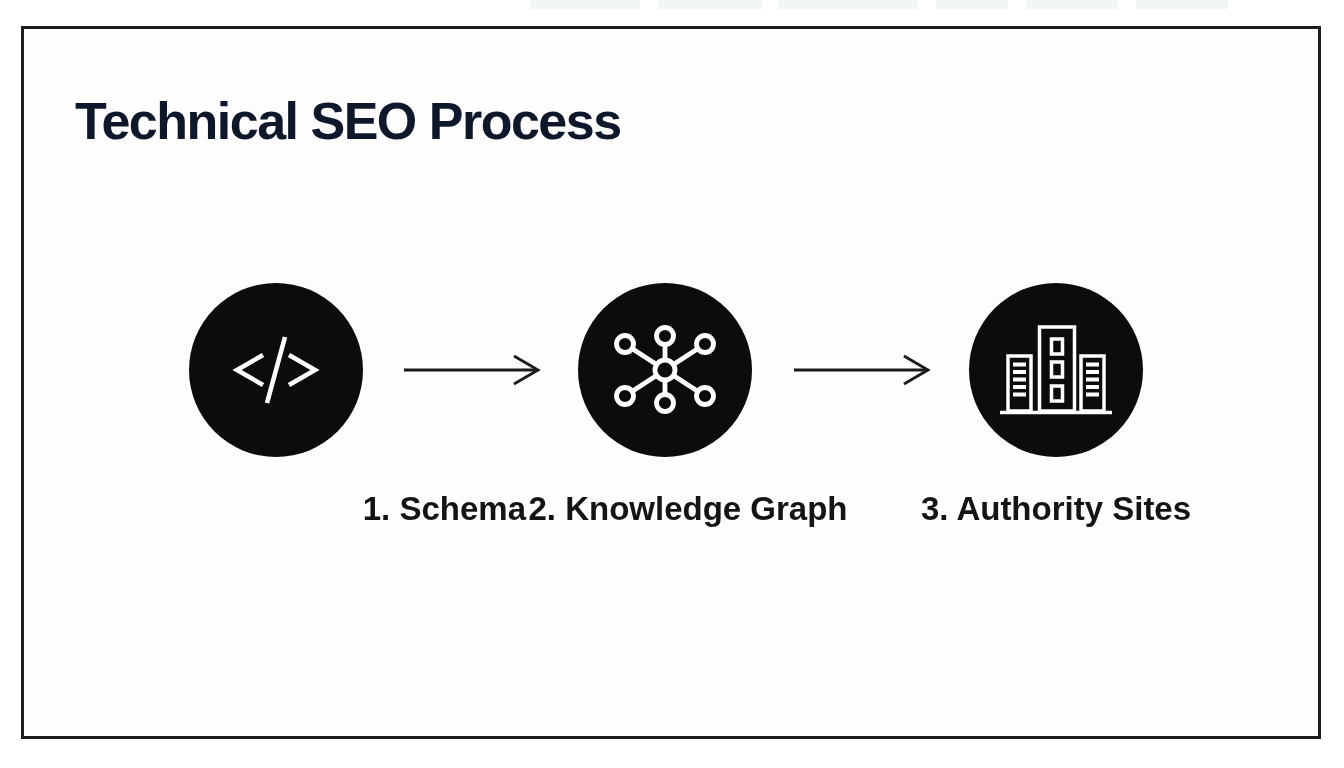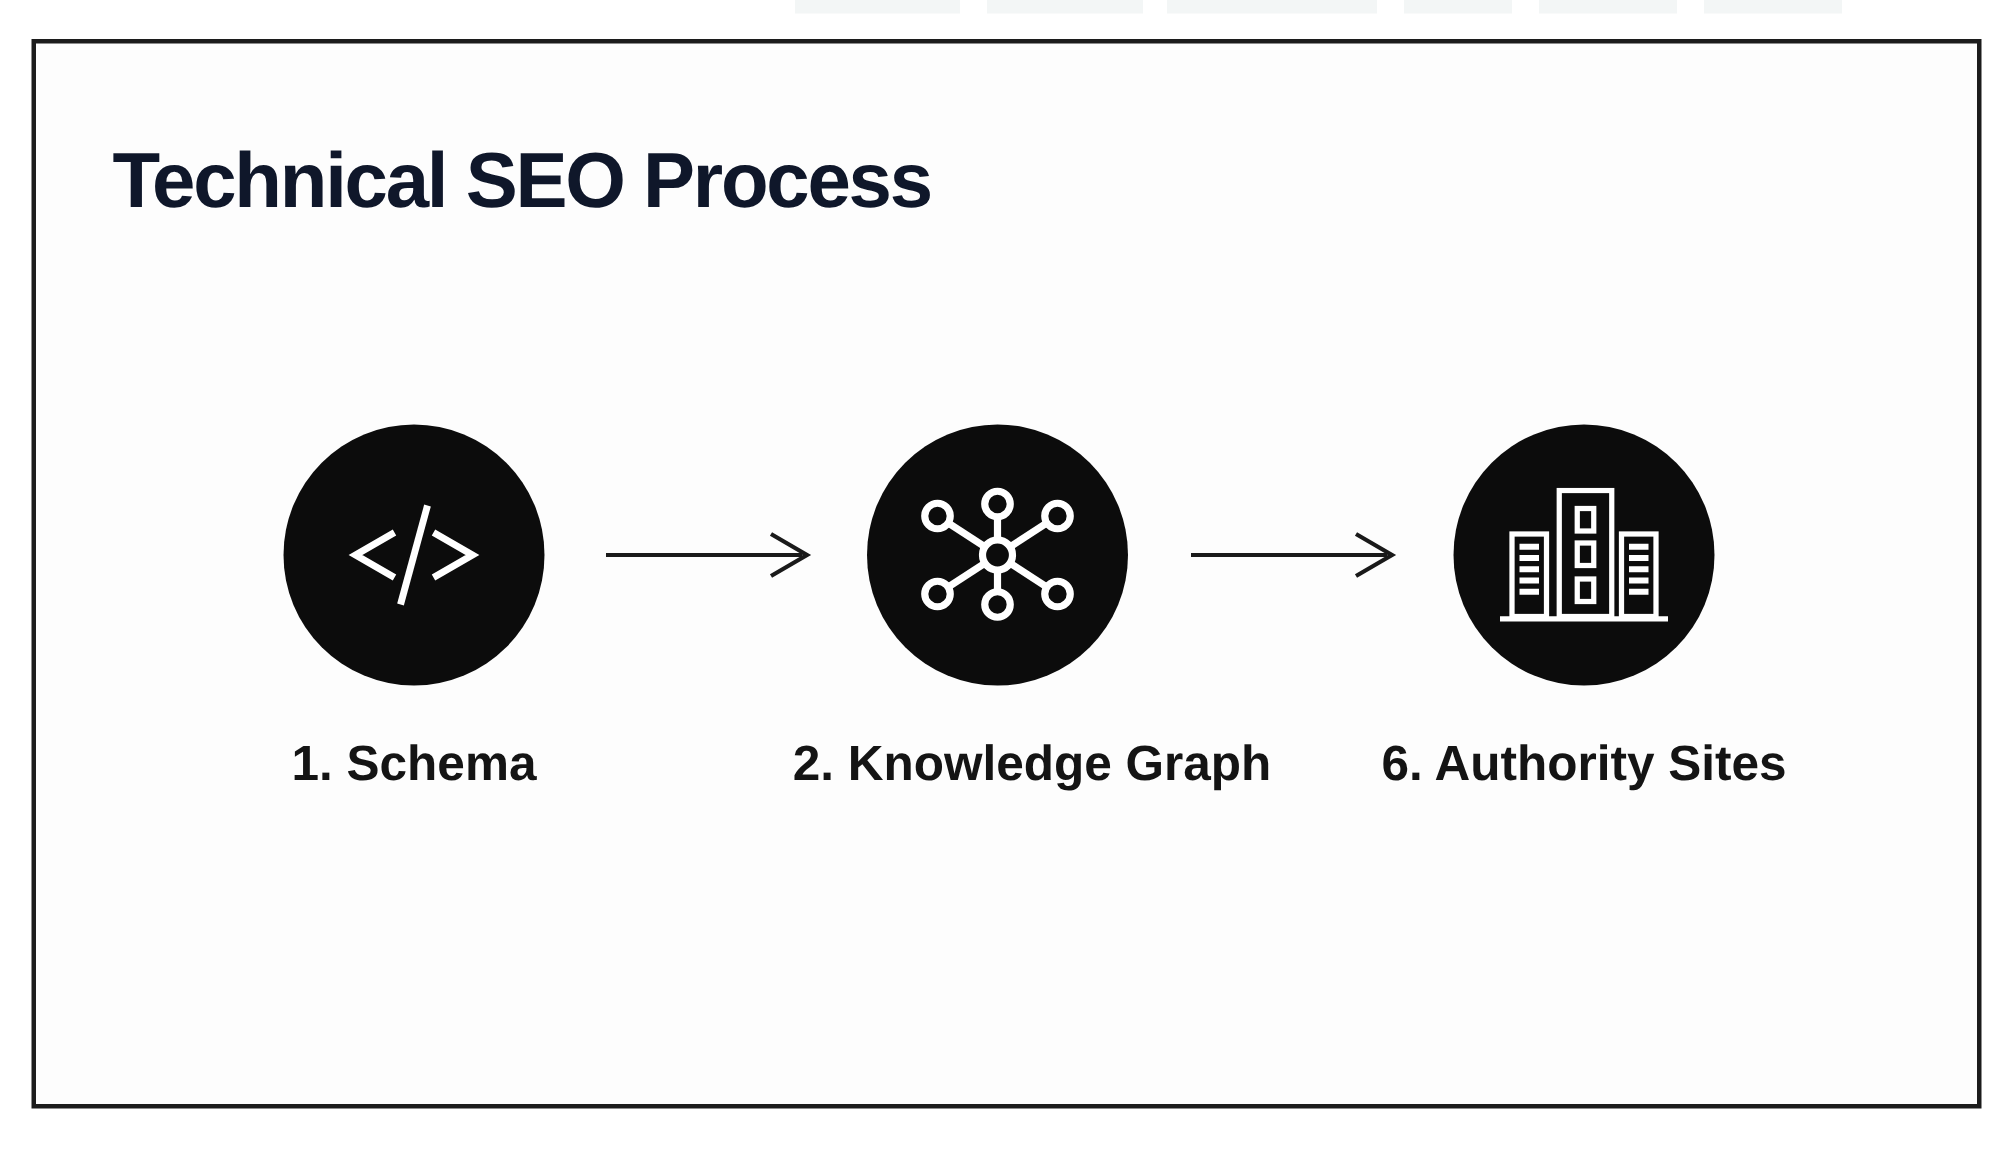--- a/index.html
+++ b/index.html
@@ -60,21 +60,21 @@
   .step-label {
     position: absolute;
     top: 461px;                       
     width: 500px;
     text-align: center;
     font-size: 33px;
     font-weight: bold;
     color: #141414;
     white-space: nowrap;
   }
-  .step-label.l1 { left: 2px;   }     
+  .step-label.l1 { left: 2px; text-align: right;   }     
   .step-label.l2 { left: 414px; text-align: center; }     
   .step-label.l3 { left: 782px; }     
 
   .arrow {
     position: absolute;
     width: 140px; height: 40px;
     top: 321px;                       
   }
   .arrow.a1 { left: 378px; }          
   .arrow.a2 { left: 768px; }          
@@ -170,16 +170,16 @@
             <rect x="86" y="60" width="13" height="4"></rect>
             <rect x="86" y="67.5" width="13" height="4"></rect>
           </g>
           <line x1="0" y1="87.5" x2="112" y2="87.5" stroke="#ffffff" stroke-width="3.5"></line>
         </svg>
       </span>
     </div>
 
     <div class="step-label l1">1. Schema</div>
     <div class="step-label l2">2. Knowledge Graph</div>
-    <div class="step-label l3">6. Authority Sites</div>
+    <div class="step-label l3">3. Authority Sites</div>
 
   </div>
 </div>
 
 </body></html>

